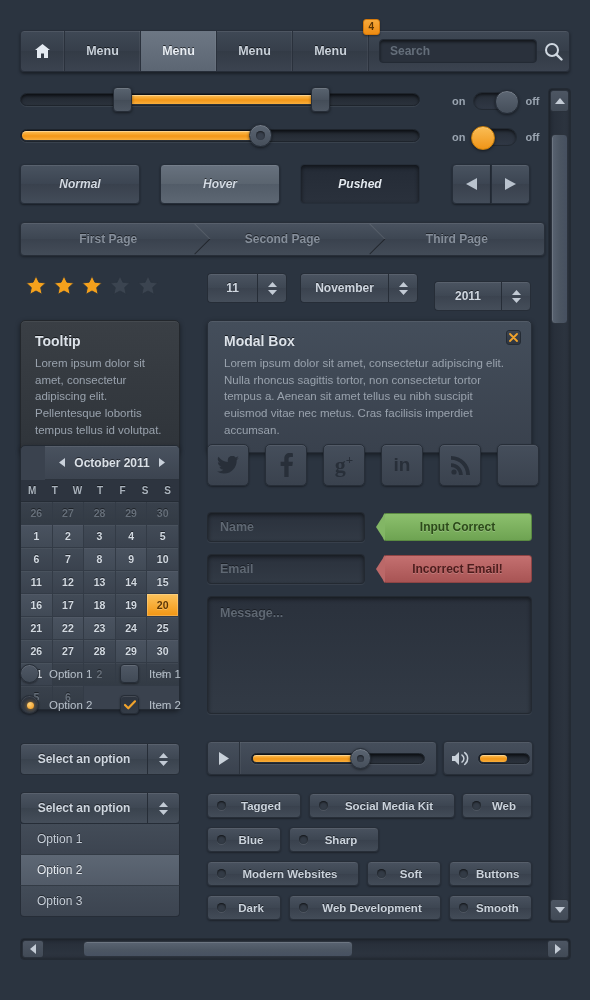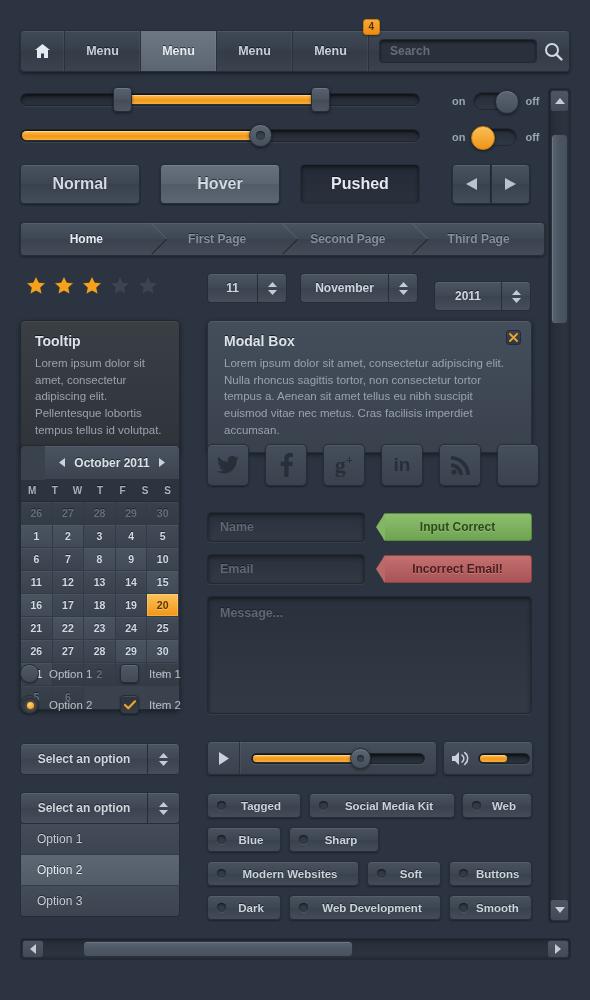--- a/index.html
+++ b/index.html
@@ -15,21 +15,21 @@
 
   
   .btn {
     background: linear-gradient(to bottom, #495360 0%, #3c4552 50%, #39414d 51%, #434c59 100%);
     border: 1px solid #262e39;
     border-radius: 4px;
     box-shadow: inset 0 1px 0 rgba(255,255,255,.09), 0 1px 2px rgba(0,0,0,.45);
     color:#d3dae3;
     text-shadow: 0 -1px 0 rgba(0,0,0,.55);
     display:flex; align-items:center; justify-content:center;
-    font-size:16px; font-weight:bold; cursor:pointer;
+    font-size:12px; font-weight:bold; cursor:pointer;font-style:italic;
   }
   .btn.hover {
     background: linear-gradient(to bottom, #68727f 0%, #5a646f 50%, #525c68 51%, #5d6773 100%);
   }
   .btn.pushed {
     background: linear-gradient(to bottom, #242b36 0%, #2a313c 100%);
     box-shadow: inset 0 2px 4px rgba(0,0,0,.6);
     color:#e3e9f0;
   }
 
@@ -481,24 +481,20 @@
   </div>
   <div class="btn" style="position:absolute;left:491px;top:164px;width:39px;height:40px;border-radius:0 4px 4px 0;">
     <span>
       <svg class="svgicon" width="13" height="14" viewBox="0 0 13 14">
           <path d="M1 1l11 6-11 6z" fill="#b9c2cd"></path>
         </svg>
     </span>
   </div>
 
   <div id="breadcrumb">
-    <div class="crumb first">
-      <span>Home</span>
-        <span class="arrow"></span>
-    </div>
     <div class="crumb">
       <span>First Page</span>
         <span class="arrow"></span>
     </div>
     <div class="crumb">
       <span>Second Page</span>
         <span class="arrow"></span>
     </div>
     <div class="crumb">
       <span>Third Page</span>

